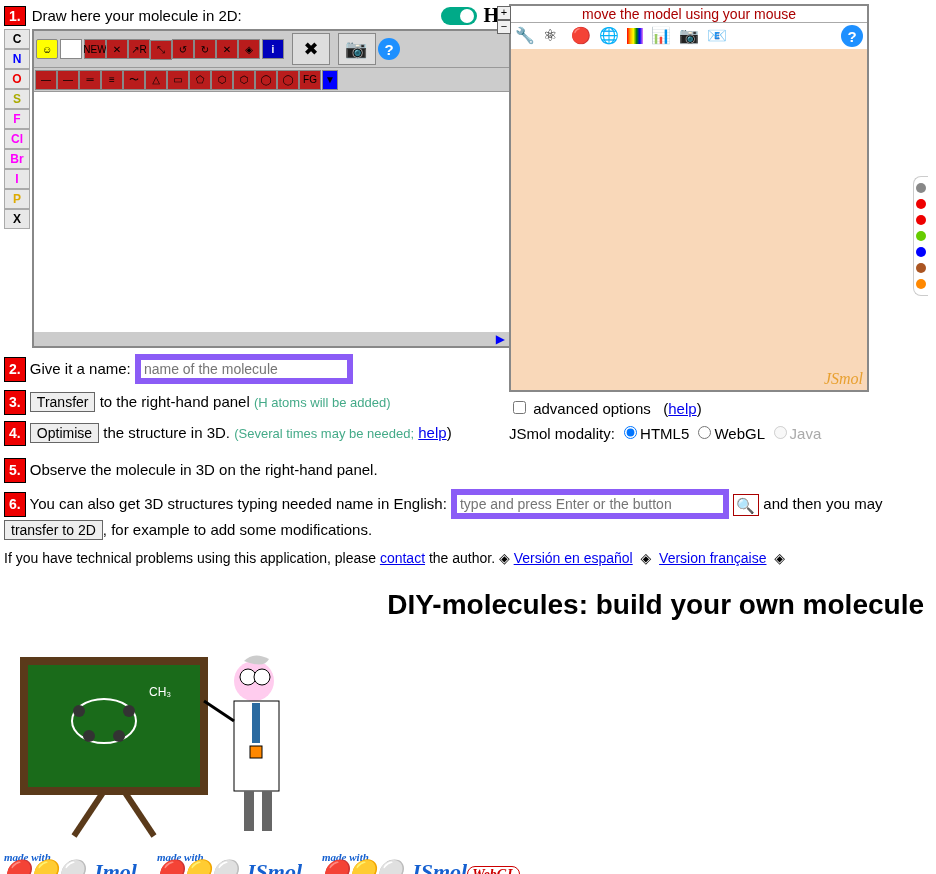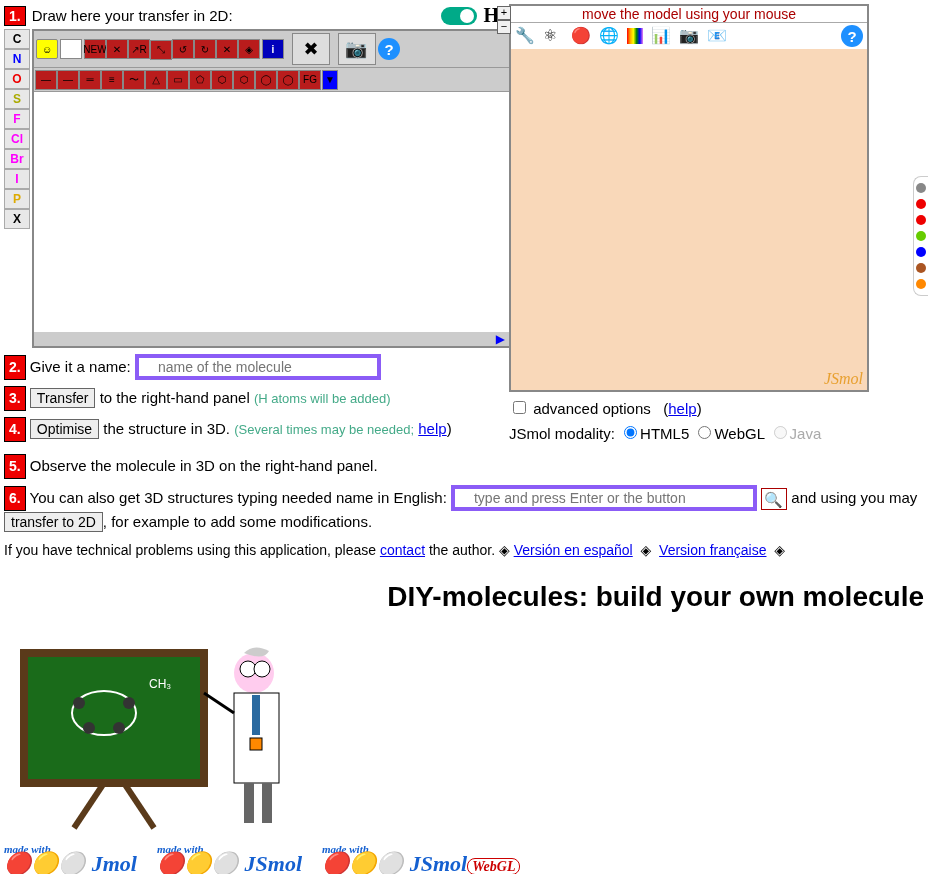--- a/index.html
+++ b/index.html
@@ -28,21 +28,21 @@
 .zoom-l { position: absolute; left: -14px; top: 0; }
 .arrows { position: absolute; right: -46px; top: 150px; display: flex; flex-direction: column; gap: 30px; }
 .arrow-btn { width: 34px; height: 26px; border: 2px solid #444; border-radius: 4px; background: #fff; font-size: 18px; cursor: pointer; }
 .jsmol-box { border: 2px solid #888; background: #f9d8b9; position: relative; height: 384px; }
 .jsmol-top { background: #fff; text-align: center; color: #a00; font-size: 14px; border-bottom: 1px solid #aaa; }
 .jsmol-icons { background: #fff; padding: 2px 4px; display: flex; gap: 8px; align-items: center; }
 .jsmol-icon { width: 20px; height: 20px; font-size: 16px; cursor: pointer; }
 .help-icon { width: 22px; height: 22px; background: #1e90ff; color: #fff; border-radius: 50%; display: inline-flex; align-items: center; justify-content: center; font-weight: bold; font-size: 15px; }
 .jsmol-label { position: absolute; bottom: 2px; right: 4px; color: #e8a030; font-style: italic; font-family: serif; font-size: 16px; }
 .step-line { margin: 6px 0; line-height: 1.5; }
-input[type=text] { font-size: 14px; padding: 1px 19px; border: 4px solid #8b5cf6; }
+input[type=text] { font-size: 14px; padding: 1px 3px; border: 6px solid #8b5cf6; }
 button.inline { font-size: 14px; padding: 1px 6px; border: 1px solid #666; background: #eee; cursor: pointer; }
 .hint { color: #4a8; font-size: 13px; }
 a { color: #00e; }
 .controls { margin-top: 6px; font-size: 15px; }
 h1 { text-align: right; font-size: 28px; margin: 20px 0; }
 .big-ill { display: flex; justify-content: flex-start; margin: 10px 0; }
 .logos { display: flex; gap: 20px; align-items: flex-end; margin-top: 10px; }
 .logo { font-family: 'Comic Sans MS', cursive; font-style: italic; font-weight: bold; color: #1560d0; font-size: 22px; position: relative; }
 .logo .mw { font-size: 11px; display: block; margin-bottom: -4px; }
 .color-strip { position: absolute; right: -4px; top: 172px; display: flex; flex-direction: column; gap: 6px; background: #fff; border: 1px solid #ccc; border-right: none; border-radius: 8px 0 0 8px; padding: 6px 2px; }
@@ -51,21 +51,21 @@
 .info-btn { background: #00b; color: #fff; font-weight: bold; }
 </style>
 </head>
 <body>
 
 <div class="container">
 <div class="top-area">
   <div class="left-panel">
     <div class="step1-line">
       <span class="step-num">1.</span>
-      <span>Draw here your transfer in 2D:</span>
+      <span>Draw here your molecule in 2D:</span>
       <span style="flex:1"></span>
       <span class="toggle"></span>
       <span class="h-label">H</span>
     </div>
     <div class="editor-wrap">
       <div class="elem-sidebar" id="elem-sidebar">
             <div class="elem-btn" style="color: rgb(0, 0, 0);">C</div>
             <div class="elem-btn" style="color: rgb(0, 0, 255);">N</div>
             <div class="elem-btn" style="color: rgb(238, 0, 0);">O</div>
             <div class="elem-btn" style="color: rgb(170, 170, 0);">S</div>
@@ -161,21 +161,21 @@
 
 <div class="step-line">
   <span class="step-num">5.</span>
   <span>Observe the molecule in 3D on the right-hand panel.</span>
 </div>
 <div class="step-line">
   <span class="step-num">6.</span>
   <span>You can also get 3D structures typing needed name in English:</span>
   <input type="text" style="width: 260px;" placeholder="type and press Enter or the button">
   <span style="display:inline-block;width:24px;height:20px;border:1px solid #a00;vertical-align:middle;text-align:center;cursor:pointer">🔍</span>
-  <span>and using you may</span>
+  <span>and then you may</span>
   <button class="inline">transfer to 2D</button><span>, for example to add some modifications.</span>
 </div>
 <div class="step-line" style="font-size:14px">
   <span>If you have technical problems using this application, please</span>
   <a href="#">contact</a>
   <span>the author.  ◈</span>
   <a href="#">Versión en español</a>
   &nbsp;<span>◈</span>&nbsp;
   <a href="#">Version française</a>
   &nbsp;<span>◈</span>

